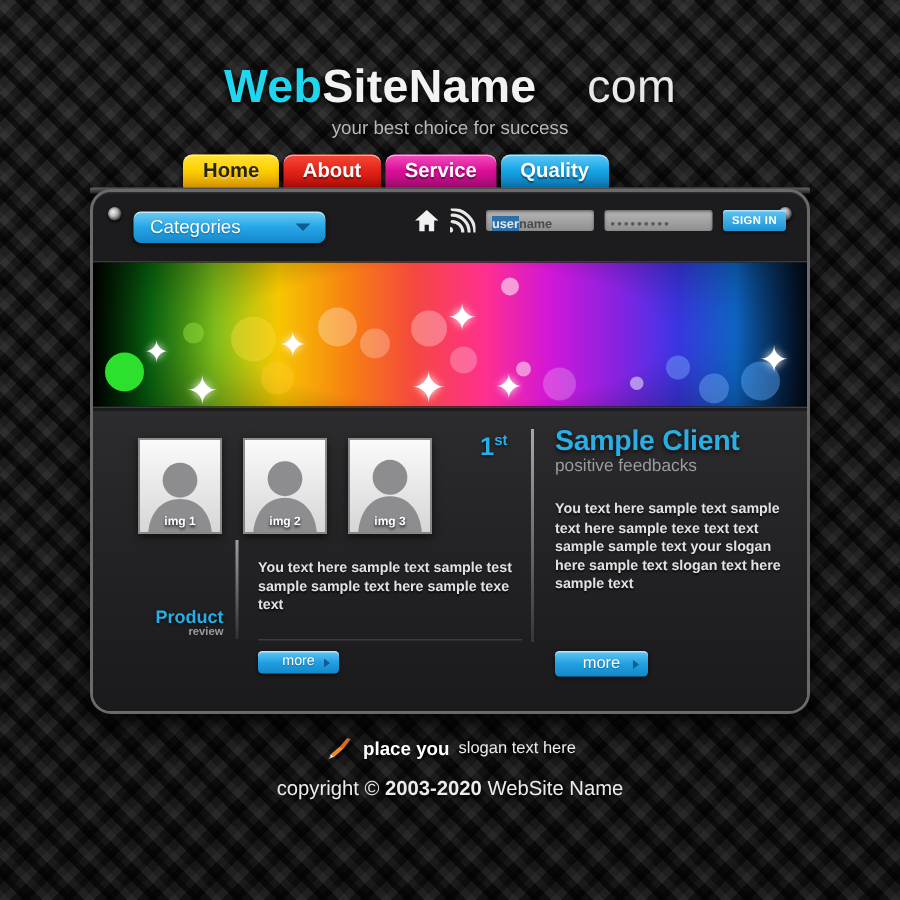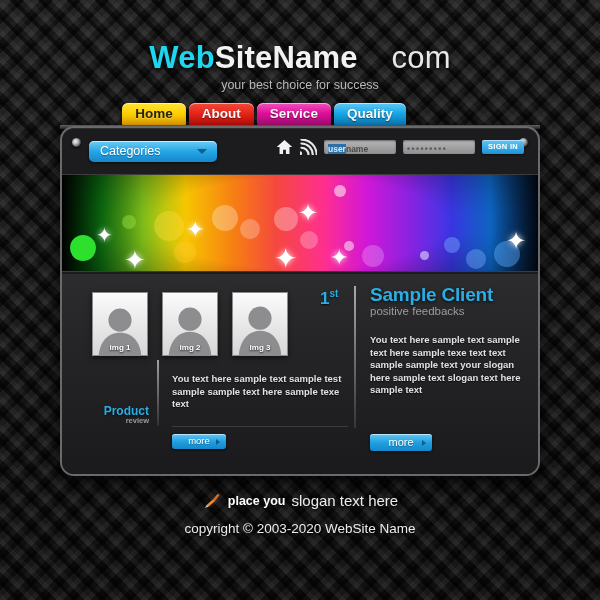--- a/index.html
+++ b/index.html
@@ -225,23 +225,23 @@
   }
   #more-left  { left:110px; top:160px; }
   #more-right { left:308px; top:160px; width:62px; height:17px; line-height:16px; font-size:11px; }
   #more-right .arw { top:6px; }
 
   
   #footer { position:absolute; top:492px; left:0; width:600px; text-align:center; }
   #footer-line1 { display:flex; justify-content:center; align-items:center; gap:6px; }
   #pencil { width:20px; height:14px; }
   #place-you { color:#fff; font-size:12.5px; font-weight:bold; text-shadow:0 1px 3px rgba(0,0,0,.9); }
-  #slogan-text { color:#ececec; font-size:15px; text-shadow:0 1px 3px rgba(0,0,0,.9); }
+  #slogan-text { color:#ececec; font-size:11px; text-shadow:0 1px 3px rgba(0,0,0,.9); }
   #footer-line2 { margin-top:12px; color:#ececec; font-size:13.5px; text-shadow:0 1px 3px rgba(0,0,0,.9); }
-  #footer-line2 b { font-weight:normal;text-align:center; }
+  #footer-line2 b { font-weight:bold;text-align:center; }
 </style>
 </head>
 <body>
 
 <div id="page">
 
   <div id="title-block">
     <div id="site-title"><span class="w">Web</span><span class="n">SiteName</span> <span class="c">com</span></div>
     <div id="tagline">your best choice for success</div>
   </div>

